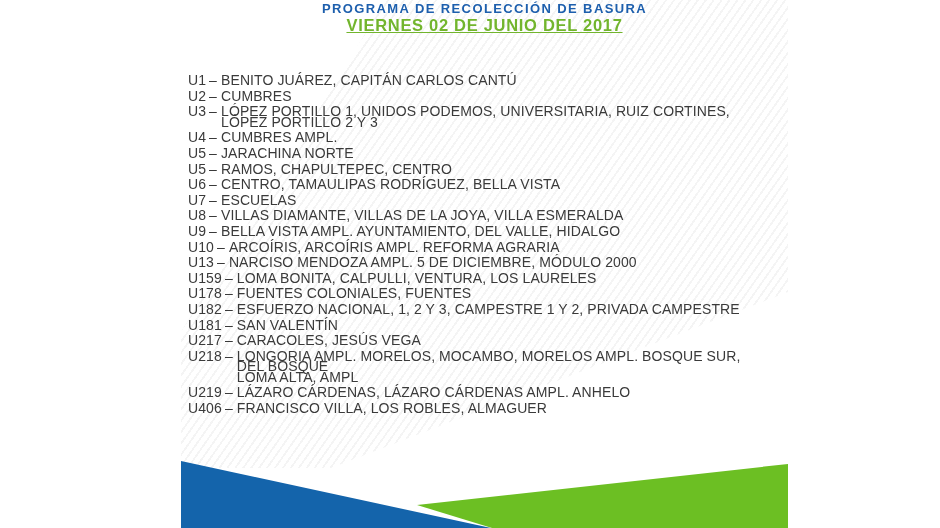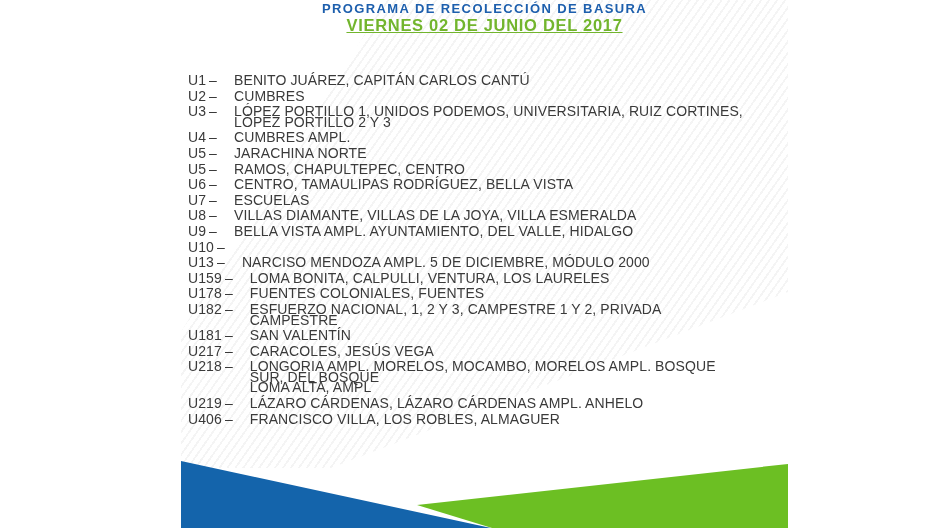--- a/index.html
+++ b/index.html
@@ -25,21 +25,21 @@
   .t1{font-size:13px;letter-spacing:1.4px;line-height:16px;color:var(--title-blue,#1d5fad);}
   .t2{font-size:16.5px;letter-spacing:0.7px;line-height:17px;color:var(--date-green,#72b52d);text-decoration:underline;}
   .list{
     position:absolute;left:7px;top:75px;width:560px;
     color:var(--list-text,#3a3a3a);font-weight:normal;
     font-size:14px;letter-spacing:0.1px;line-height:10.6px;
   }
   .row{display:flex;margin-bottom:5px;}
   .route{white-space:nowrap;}
   .sep{white-space:nowrap;margin:0 4px 0 3px;}
-  .areas{white-space:pre-line;margin-left:13px;}
+  .areas{white-space:pre-line;}
   .wedge{position:absolute;left:0;top:0;width:607px;height:528px;}
   .wedge.blue{
     background:var(--wedge-blue,#1464ab);
     clip-path:polygon(0 461px, 310px 528px, 0 528px);
   }
   .wedge.green{
     background:var(--wedge-green,#6cbf23);
     clip-path:polygon(236px 505px, 607px 464px, 607px 528px, 311px 528px);
   }
 </style>
@@ -101,20 +101,21 @@
         <span class="areas">VILLAS DIAMANTE, VILLAS DE LA JOYA, VILLA ESMERALDA</span>
       </div>
       <div class="row">
         <span class="route">U9</span>
         <span class="sep">–</span>
         <span class="areas">BELLA VISTA AMPL. AYUNTAMIENTO, DEL VALLE, HIDALGO</span>
       </div>
       <div class="row">
         <span class="route">U10</span>
         <span class="sep">–</span>
+        <span class="areas">ARCOÍRIS, ARCOÍRIS AMPL. REFORMA AGRARIA</span>
       </div>
       <div class="row">
         <span class="route">U13</span>
         <span class="sep">–</span>
         <span class="areas">NARCISO MENDOZA AMPL. 5 DE DICIEMBRE, MÓDULO 2000</span>
       </div>
       <div class="row">
         <span class="route">U159</span>
         <span class="sep">–</span>
         <span class="areas">LOMA BONITA, CALPULLI, VENTURA, LOS LAURELES</span>

